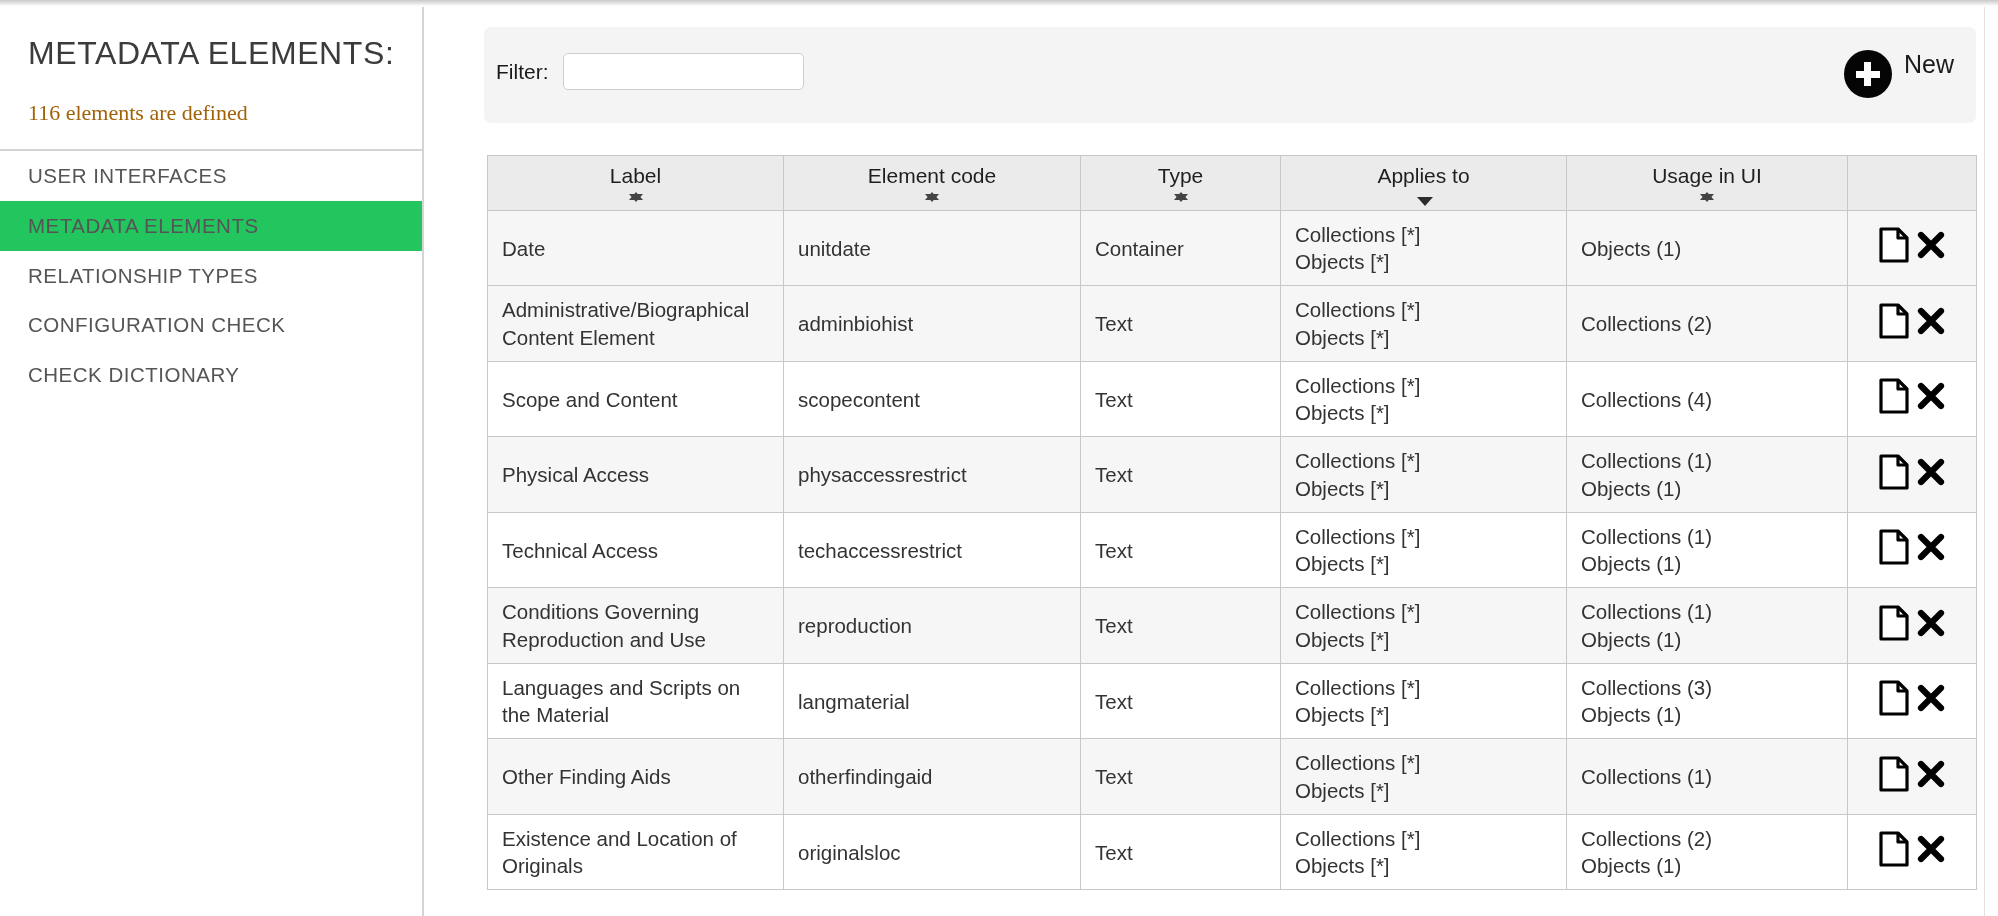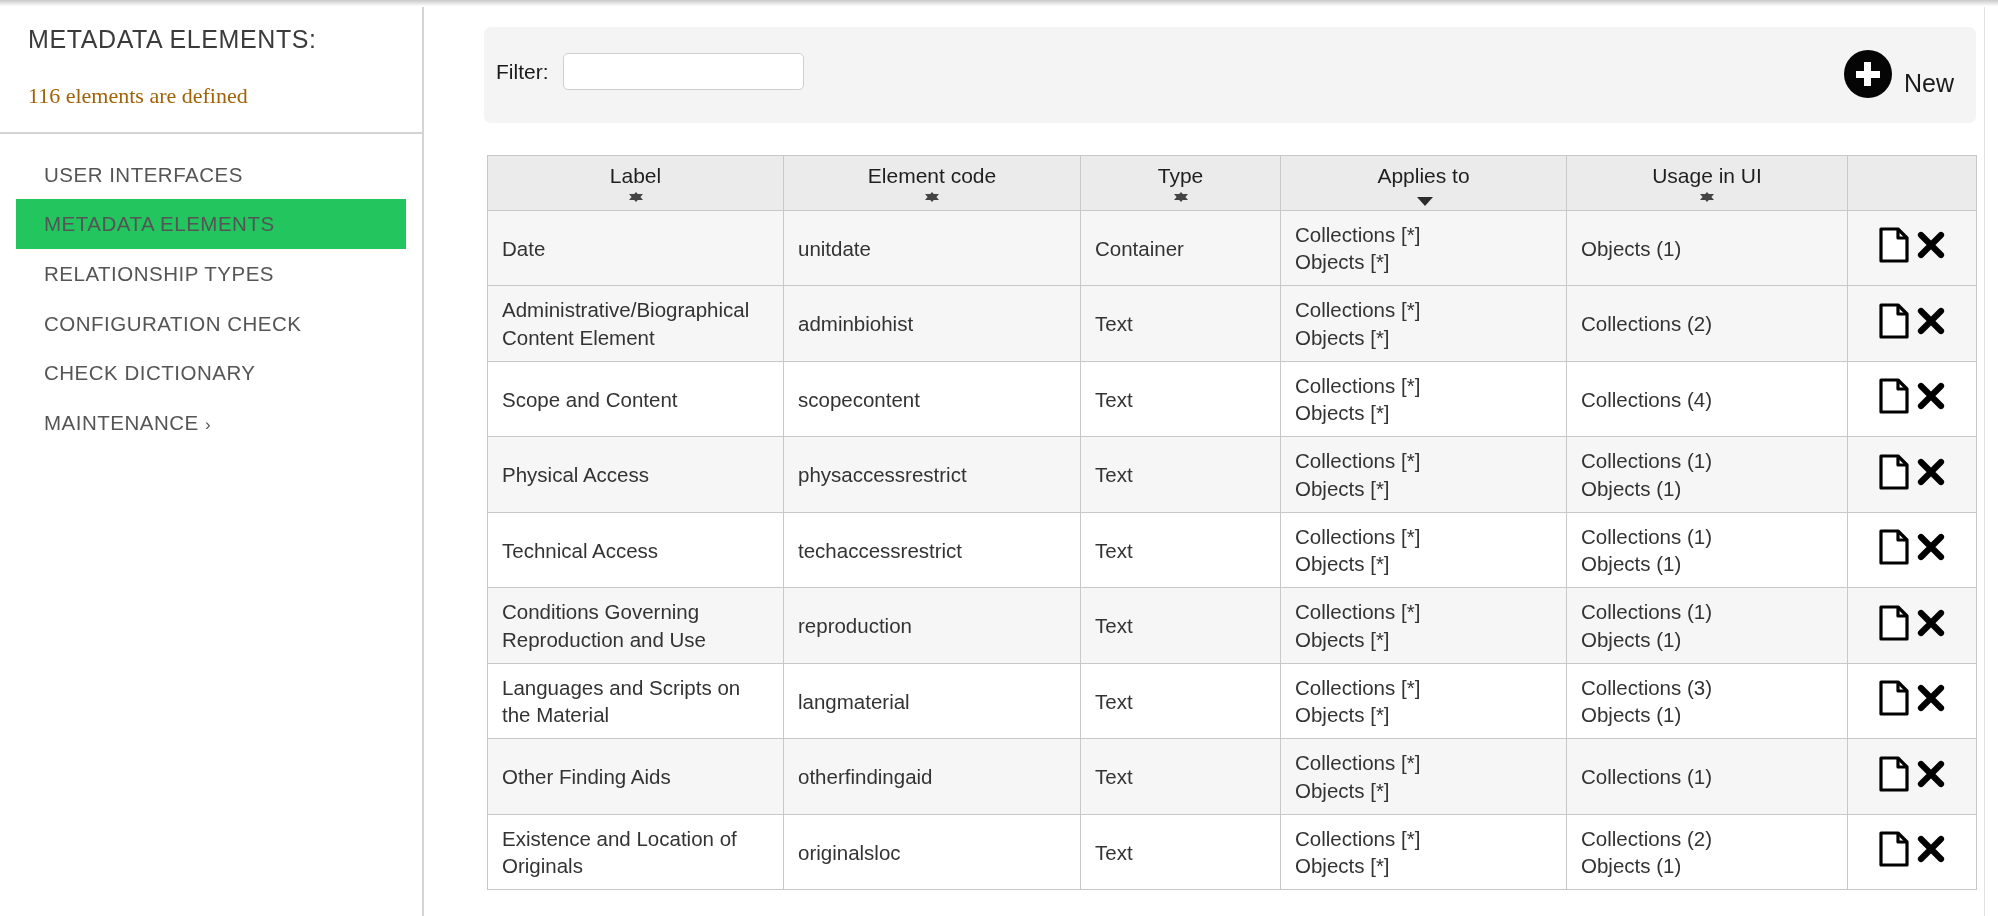--- a/index.html
+++ b/index.html
@@ -25,34 +25,34 @@
     position: absolute; top: 0; left: 0; width: 424px; height: 916px;
     background: #ffffff;
     border-right: 2px solid #d4d4d4;
     z-index: 10;
   }
   .sidebar-head {
     padding: 26px 0 24px 28px;
     border-bottom: 2px solid #d4d4d4;
   }
   .sidebar-title {
-    font-size: 25px;
+    font-size: 32px;
     letter-spacing: 0.6px;
     color: #3b3b3b;
     font-weight: 400;
-    margin: 0 0 30px 0;
+    margin: 10px 0 30px 0;
     line-height: 1.1;
   }
   .sidebar-count {
     font-size: 22px;
     color: #a16207;
     line-height: 1.1;
     font-family: Liberation Serif, serif;
   }
-  .nav-list { list-style: none; margin: 16px; padding: 0; }
+  .nav-list { list-style: none; margin: 0; padding: 0; }
   .nav-item {
     font-size: 20.5px;
     letter-spacing: 0.5px;
     color: #555555;
     padding: 12px 0 12px 28px;
     line-height: 1.25;
     cursor: pointer;
     background: transparent;
   }
   .nav-item.active { background: #22c55e; color: #555555; }
@@ -82,21 +82,21 @@
     border: 1.5px solid #cfcfcf;
     border-radius: 5px;
     background: #ffffff;
     font-size: 18px;
     padding: 0 8px;
     font-family: "Liberation Sans", sans-serif;
     outline: none;
   }
   .new-btn {
     position: absolute; top: 22px; right: 16px;
-    display: flex; align-items: flex-end; gap: 12px;
+    display: flex; align-items: flex-start; gap: 12px;
     cursor: pointer; background: transparent; border: 0;
     font-family: "Liberation Sans", sans-serif;
   }
   .plus-icon {
     width: 48px; height: 48px; border-radius: 50%;
     background: #050505; position: relative; flex: 0 0 48px;
   }
   .plus-icon::before, .plus-icon::after {
     content: ""; position: absolute; background: #ffffff;
   }
@@ -187,21 +187,20 @@
     <div class="sidebar-head">
       <div class="sidebar-title">METADATA ELEMENTS:</div>
       <div class="sidebar-count">116 elements are defined</div>
     </div>
     <ul class="nav-list" id="nav-list">
         <li class="nav-item"><span>USER INTERFACES</span></li>
         <li class="nav-item active"><span>METADATA ELEMENTS</span></li>
         <li class="nav-item"><span>RELATIONSHIP TYPES</span></li>
         <li class="nav-item"><span>CONFIGURATION CHECK</span></li>
         <li class="nav-item"><span>CHECK DICTIONARY</span></li>
-        <li class="nav-item"><span>MAINTENANCE</span> <span class="nav-chevron">›</span></li>
       </ul>
   </aside>
 
   <main class="main">
 
     <div class="toolbar">
       <div class="filter-wrap">
         <span class="filter-label">Filter:</span>
         <input class="filter-input" type="text" placeholder="" style="">
       </div>

